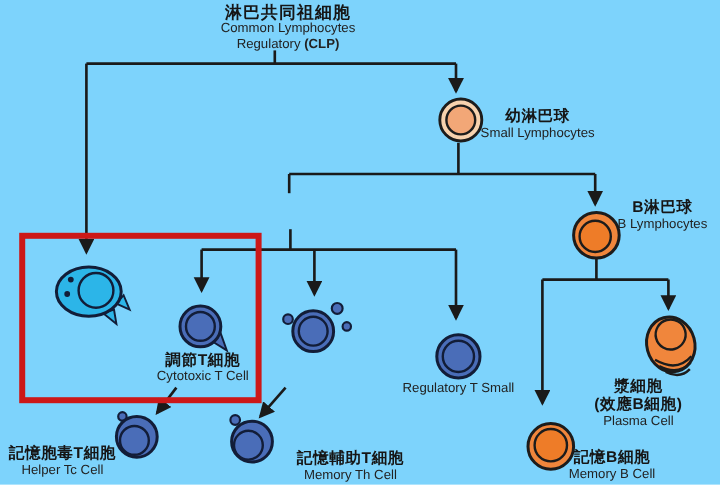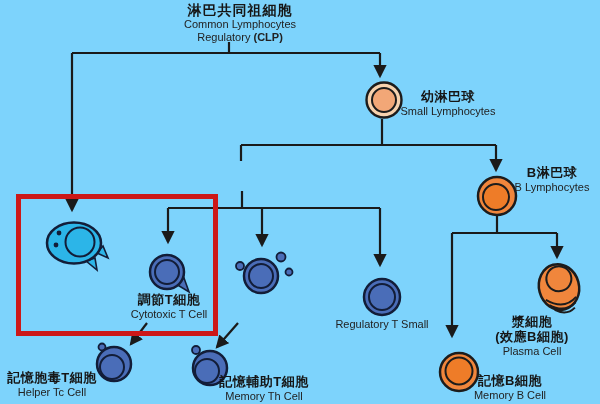--- a/index.html
+++ b/index.html
@@ -156,18 +156,18 @@
   <div class="label" style="left:510px;top:374px">
     <div class="zh">記憶B細胞</div>
     <div class="en">Memory B Cell</div>
   </div>
 
   <div class="label" style="left:52px;top:371px">
     <div class="zh">記憶胞毒T細胞</div>
     <div class="en">Helper Tc Cell</div>
   </div>
 
-  <div class="label" style="left:264px;top:375px">
+  <div class="label" style="left:292px;top:375px">
     <div class="zh">記憶輔助T細胞</div>
     <div class="en">Memory Th Cell</div>
   </div>
 
 </div>
 
 </body></html>

